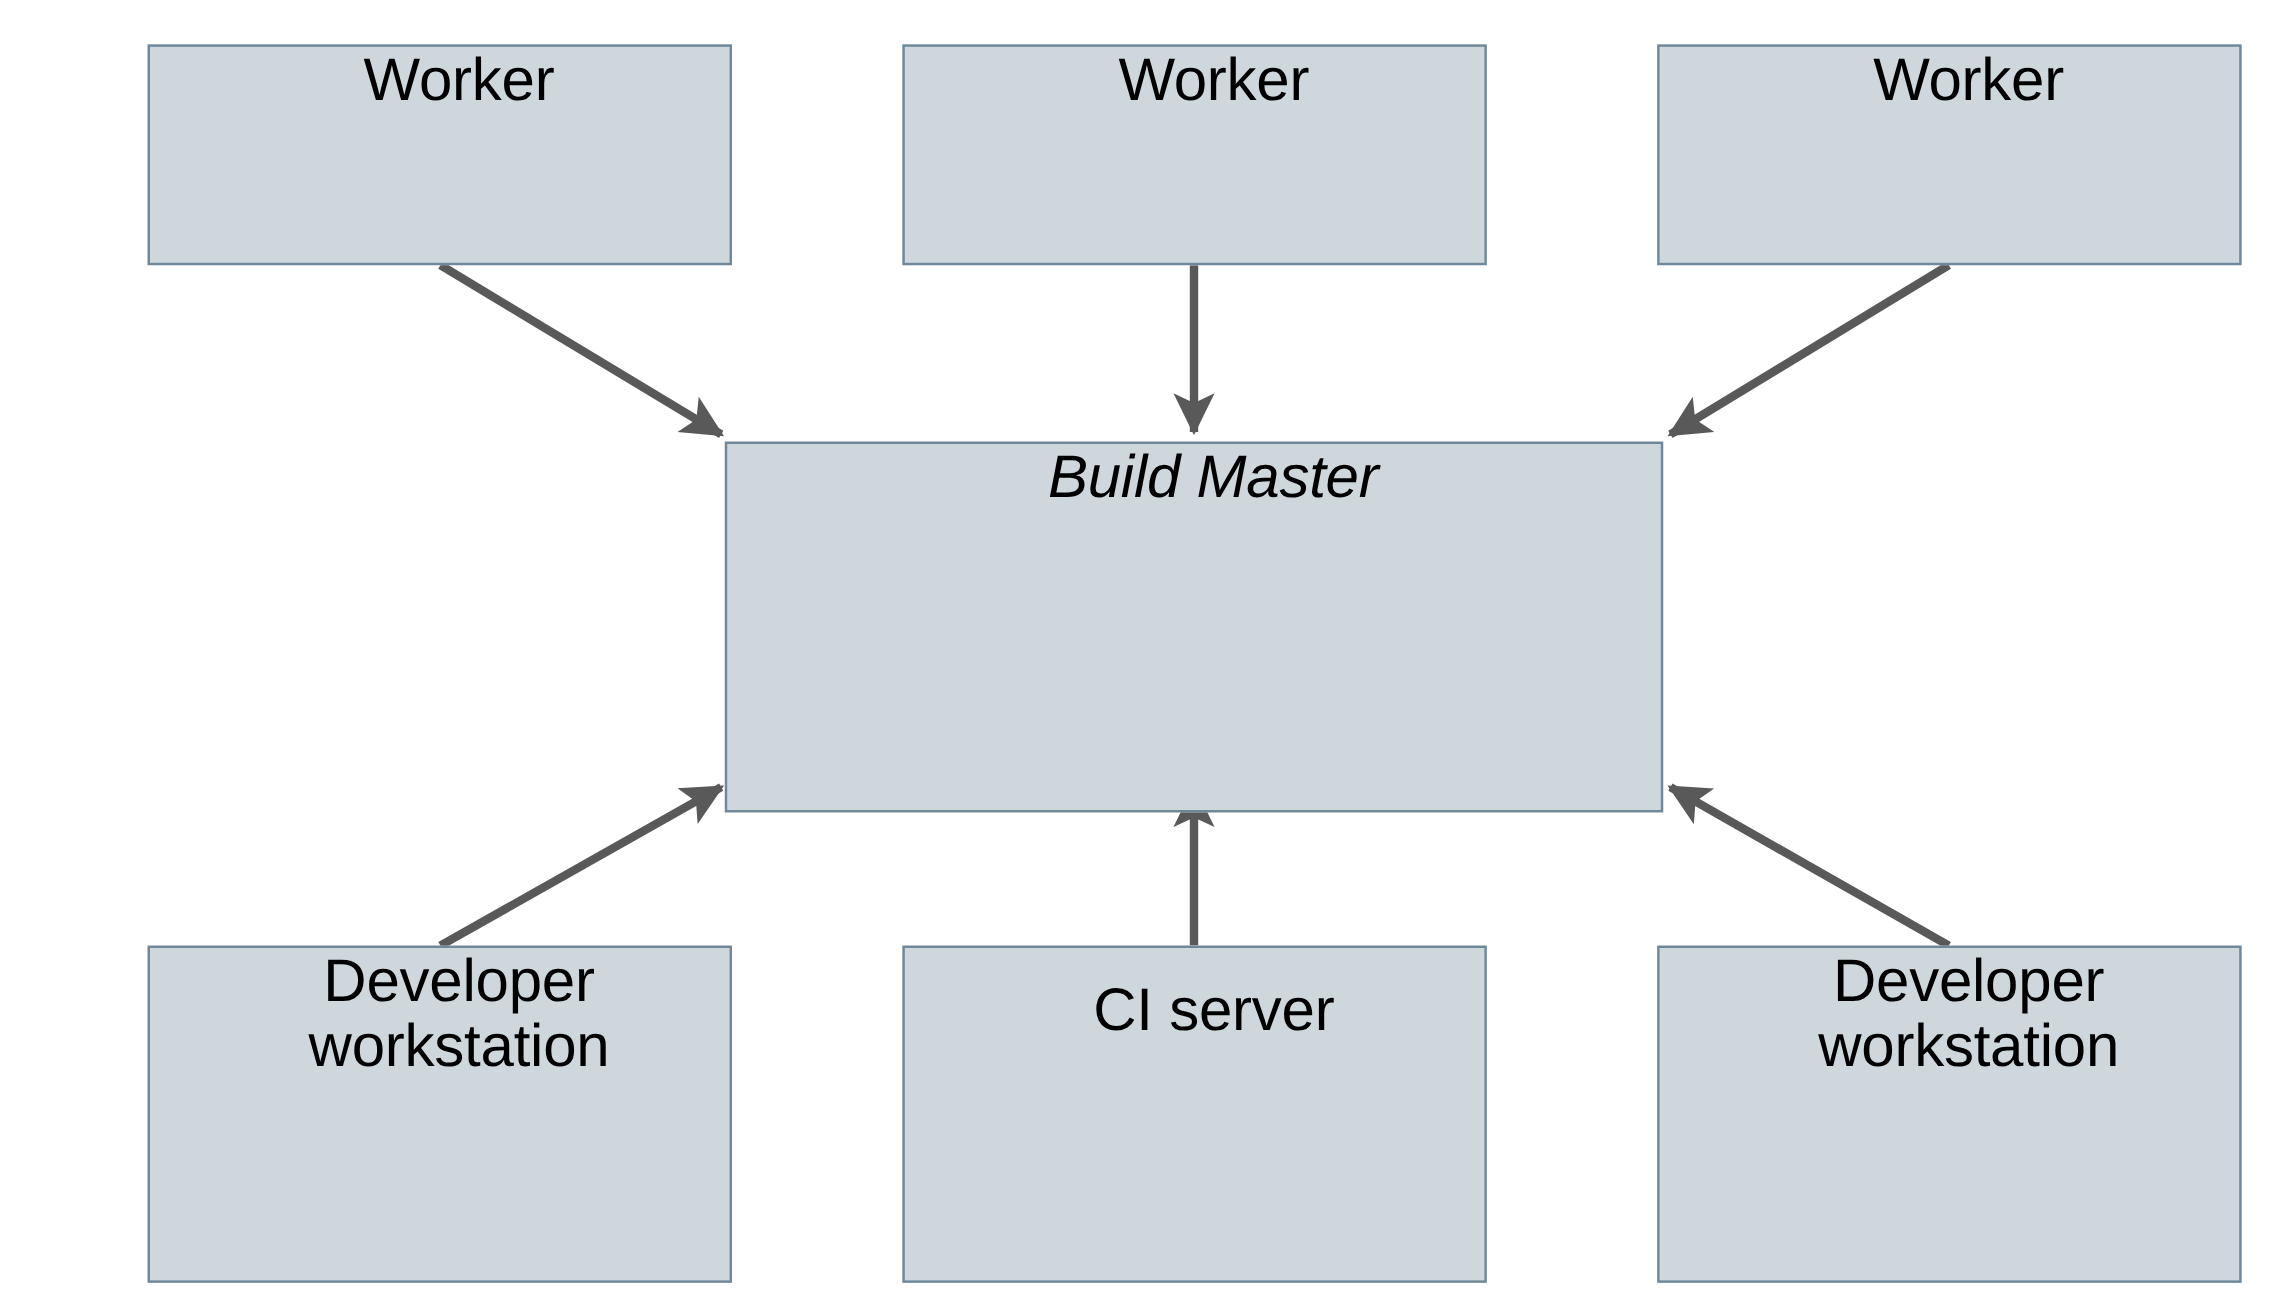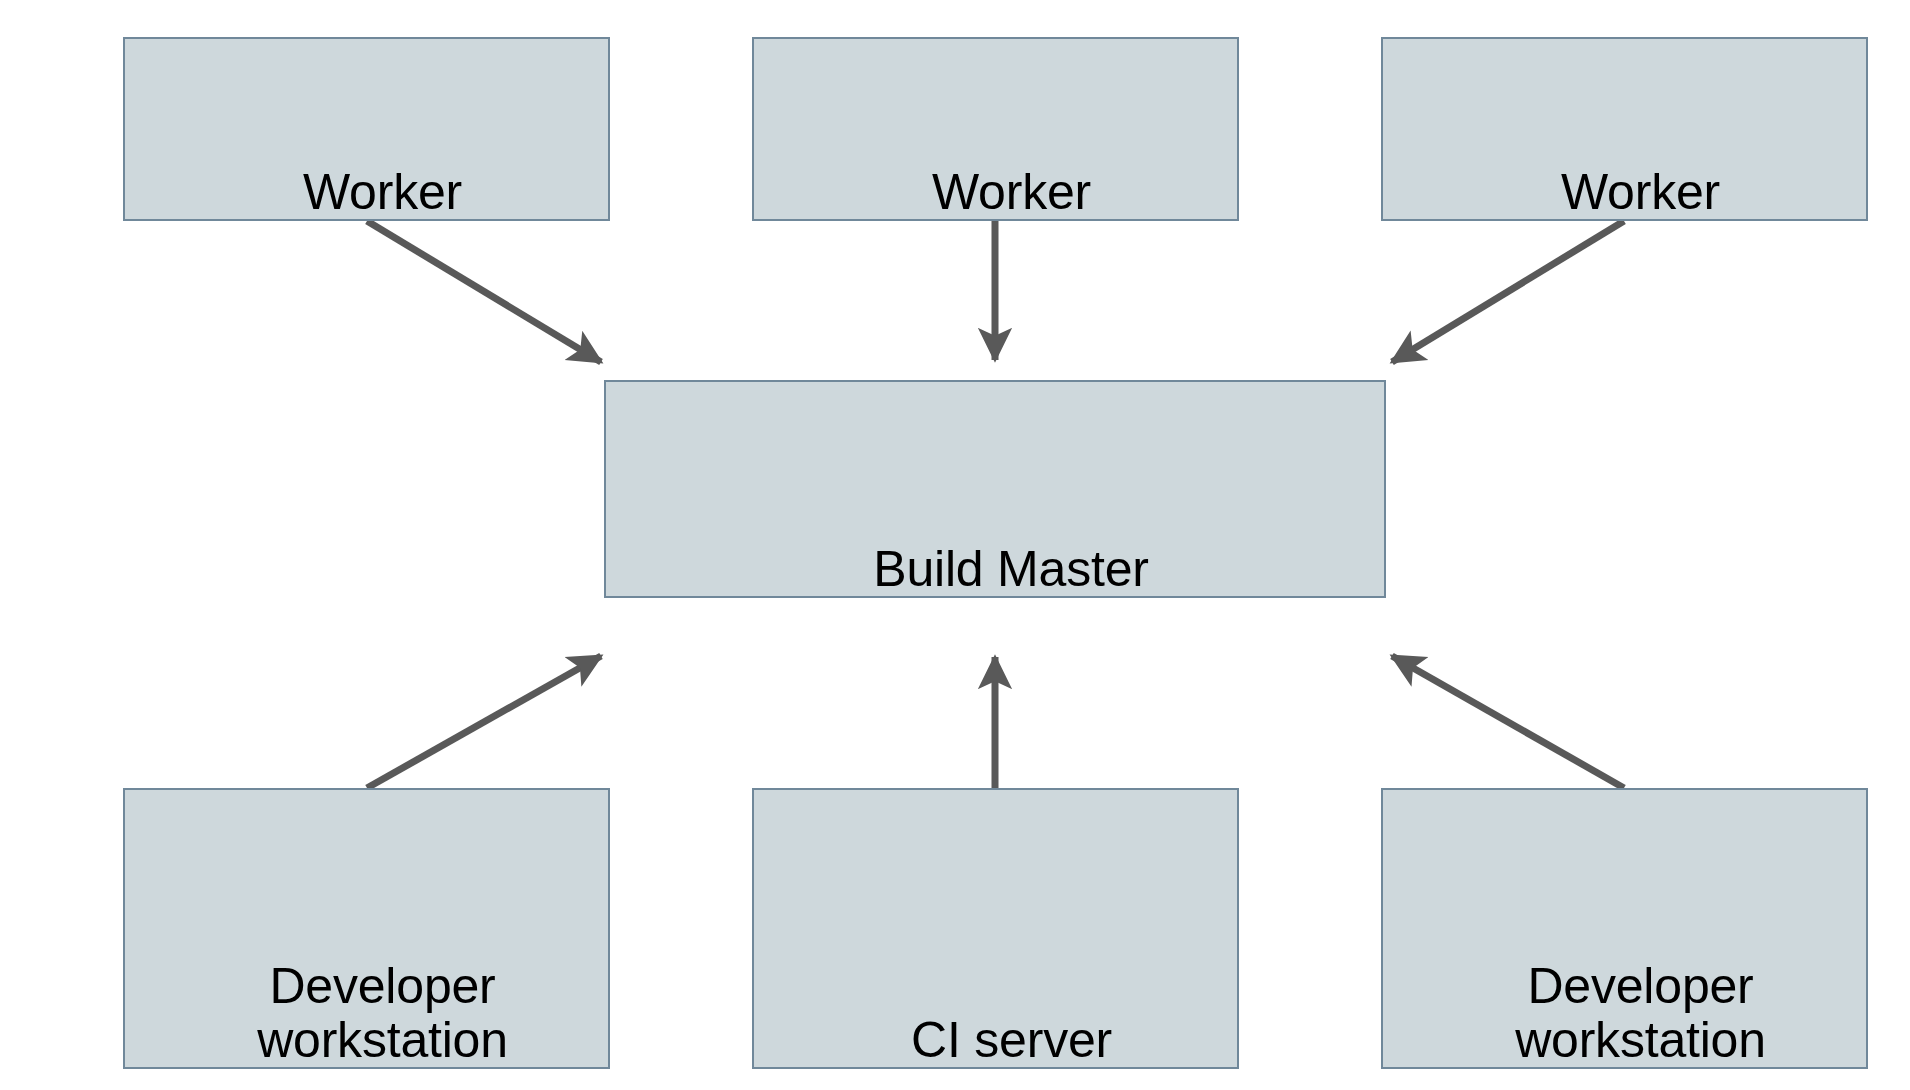--- a/index.html
+++ b/index.html
@@ -24,42 +24,42 @@
     top: 0;
     width: 1910px;
     height: 1090px;
   }
   .node {
     position: absolute;
     box-sizing: border-box;
     background: #ced8dc;
     border: 2px solid #70889a;
     display: flex;
-    align-items: flex-end;
+    align-items: flex-start;
     justify-content: center;
     text-align: center;
     z-index: 2;
     padding-left: 32px;
   }
   .node-label {
     color: #000000;
     font-family: "Liberation Sans", sans-serif;
     font-weight: 400;
     font-size: 50px;
     line-height: 1.08;
     letter-spacing: -0.2px;
     white-space: pre-line;
     padding: 0 8px;
   }
   
   #node-worker-1 { left: 123px; top: 37px;  width: 487px; height: 184px; }
   #node-worker-2 { left: 752px; top: 37px;  width: 487px; height: 184px; }
   #node-worker-3 { left: 1381px; top: 37px; width: 487px; height: 184px; }
   
-  #node-build-master { left: 604px; top: 380px; width: 782px; height: 218px; }
+  #node-build-master { left: 604px; top: 368px; width: 782px; height: 309px; font-style: italic; }
   
   #node-dev-workstation-1 { left: 123px; top: 788px;  width: 487px; height: 281px; }
   #node-ci-server        { left: 752px; top: 788px;  width: 487px; height: 281px; }
   #node-dev-workstation-2 { left: 1381px; top: 788px; width: 487px; height: 281px; }
 
   #node-build-master .node-label { font-size: 50px; }
   #node-ci-server .node-label { font-size: 50px; margin-top: 24px; }
 </style>
 </head>
 <body>

